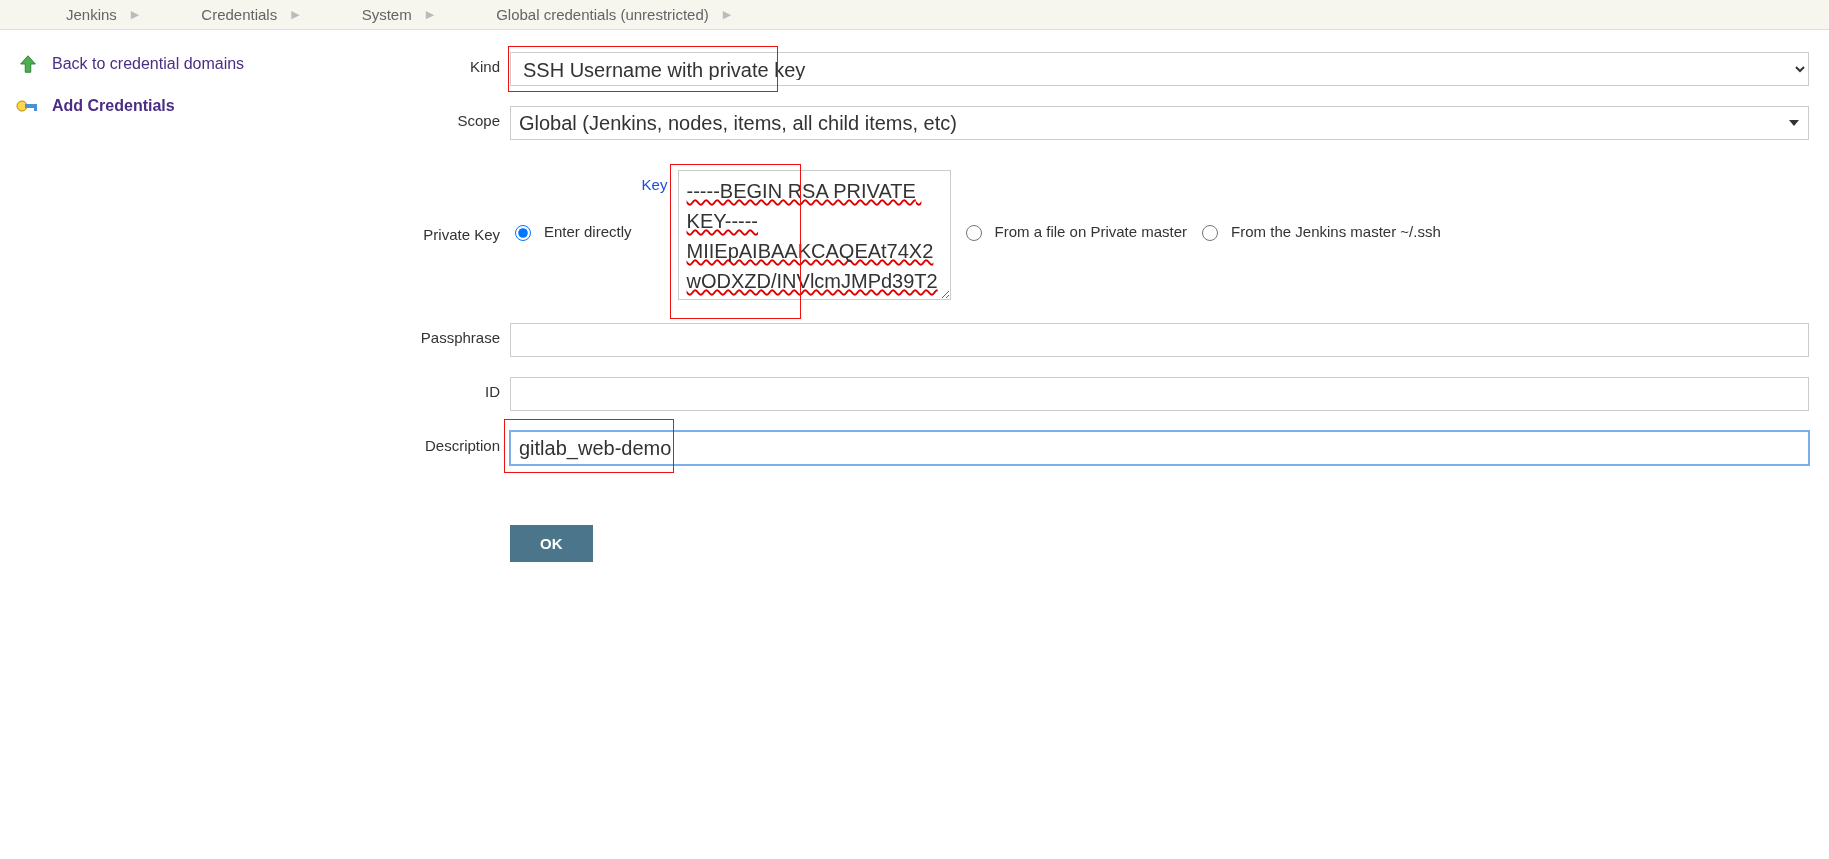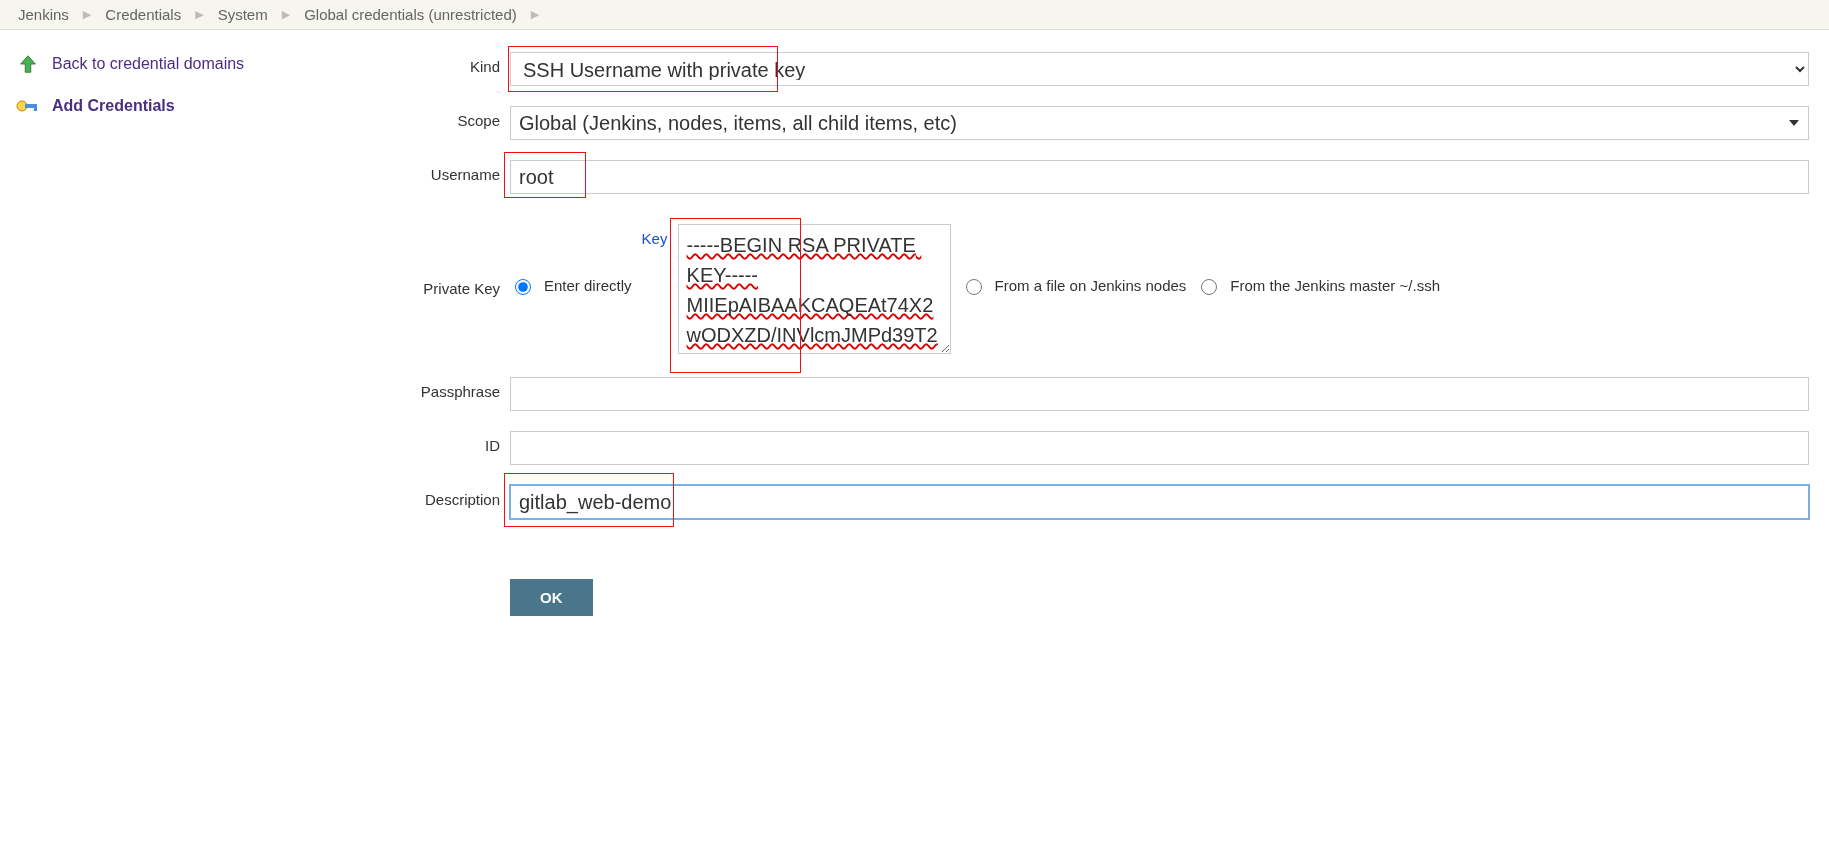--- a/index.html
+++ b/index.html
@@ -15,20 +15,21 @@
     border-bottom: 1px solid #e0e0d8;
     padding: 6px 18px;
     display: flex;
     align-items: center;
     gap: 14px;
   }
   .breadcrumb-bar a {
     color: #646464;
     text-decoration: none;
     font-size: 15px;
+    margin-left: 48px;
   }
   .breadcrumb-sep {
     color: #bbb;
     font-size: 11px;
   }
   .layout {
     display: flex;
   }
   .side-panel {
     width: 310px;
@@ -193,27 +194,20 @@
     <div class="form-row" style="padding-left:100px;">
       <div class="form-label" style="width:100px;">Scope</div>
       <div class="form-field" style="position:relative;">
         <select style="appearance:none;">
           <option>Global (Jenkins, nodes, items, all child items, etc)</option>
         </select>
         <span class="tri-down"></span>
       </div>
     </div>
 
-    <div class="form-row" style="padding-left:100px;">
-      <div class="form-label" style="width:100px;">Username</div>
-      <div class="form-field" style="position:relative;">
-        <input type="text" value="root" style="">
-        <div class="highlight-box" style="left:-6px; top:-8px; width:82px; height:46px;"></div>
-      </div>
-    </div>
 
     <div class="form-row" style="padding-left:100px;align-items:center;">
       <div class="form-label" style="width:100px;">Private Key</div>
       <div class="form-field" style="flex-direction:column; position:relative;">
         <div class="radio-group">
           <label class="radio-line">
             <input type="radio" name="pk" checked="" style="">
             <span>Enter directly</span>
           </label>
           <div class="key-sub">
@@ -222,21 +216,21 @@
               <textarea style="">-----BEGIN RSA PRIVATE KEY-----
 MIIEpAIBAAKCAQEAt74X2wODXZD/INVlcmJMPd39T2dOJ1qMhZ6HqwvW+NIyGOac
 frZLoHcv0Wd/26eITAucjYFdUtuU5vEacwSTKe6Wyc/HTviwiqlJ16vRIdEIbGRN
 MZUDfieGsMvWCBog9pxYO5P2c3gLUEcza8q6z5ymlqV7YO7TBhk1gY3siwFbqgjj
 FO3rmPeBtulJlX4wyyCZHCagfvHcL6HVt8KZIBEd9qlTymS50mEjgn6DXnfj+BLo</textarea>
               <div class="highlight-box" style="left:-8px; top:-6px; right:150px; height:155px;"></div>
             </div>
           </div>
           <label class="radio-line">
             <input type="radio" name="pk" style="">
-            <span>From a file on Jenkins nodes</span>
+            <span>From a file on Private master</span>
           </label>
           <label class="radio-line">
             <input type="radio" name="pk" style="">
             <span>From the Jenkins master ~/.ssh</span>
           </label>
         </div>
         <span class="help-icon" style="top:230px;">?</span>
       </div>
     </div>
 

